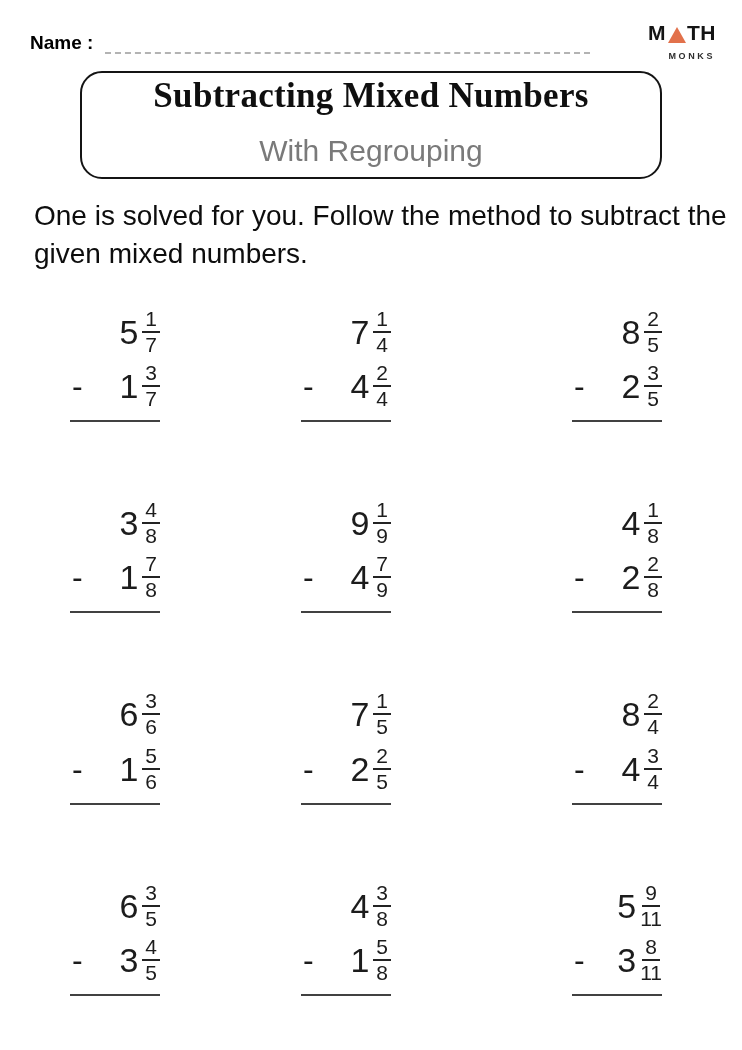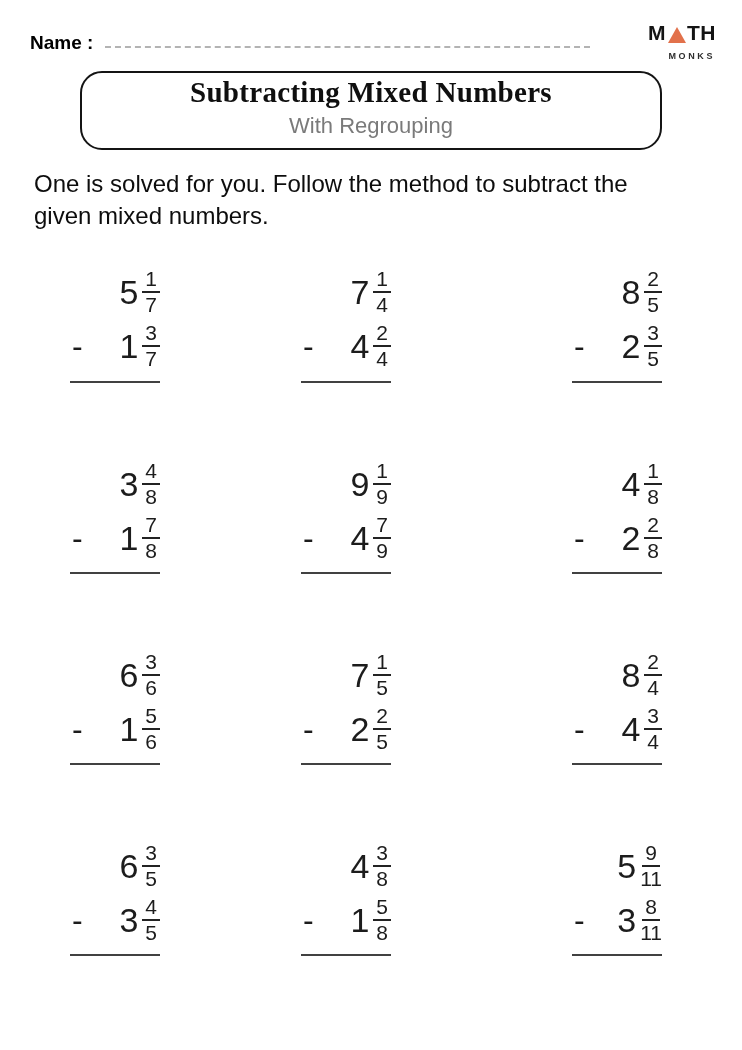--- a/index.html
+++ b/index.html
@@ -10,21 +10,21 @@
     color: #1a1a1a;
     overflow: hidden;
   }
   .page { width: 742px; height: 1050px; position: relative; }
 
   
   .header {
     display: flex; align-items: flex-start;
     padding: 22px 26px 0 30px;
   }
-  .name-block { display: flex; align-items: flex-start; flex: 1; margin-top: 10px; }
+  .name-block { display: flex; align-items: flex-end; flex: 1; margin-top: 10px; }
   .name-label { font-size: 19px; font-weight: 700; color: #000; white-space: nowrap; }
   .name-line {
     flex: 1; height: 16px; margin-left: 12px; margin-right: 58px;
     border-bottom: 2px dashed #b3b3b3;
   }
   .logo { text-align: right; line-height: 1; }
   .logo-top { display: flex; align-items: flex-end; justify-content: flex-end; }
   .logo-letter { font-size: 21px; font-weight: 700; color: #141414; letter-spacing: 0.5px; line-height: 1; }
   .logo-tri {
     display: inline-block; width: 0; height: 0;
@@ -38,26 +38,26 @@
   }
 
   
   .title-box {
     width: 582px; margin: 10px auto 0;
     border: 2px solid #141414; border-radius: 22px;
     text-align: center; padding: 3px 6px 9px;
   }
   .title-main {
     font-family: "Liberation Serif", serif;
-    font-size: 29px; font-weight: 700; color: #0f0f0f; letter-spacing: 0.3px;
-  }
-  .title-sub { font-size: 22px; color: #7a7a7a; margin-top: 4px; }
+    font-size: 35px; font-weight: 700; color: #0f0f0f; letter-spacing: 0.3px;
+  }
+  .title-sub { font-size: 30px; color: #7a7a7a; margin-top: 18px; }
 
   
-  .instructions { margin: 18px 0 0 34px; font-size: 24px; line-height: 1.34; color: #0d0d0d; }
+  .instructions { margin: 18px 0 0 34px; font-size: 28px; line-height: 1.34; color: #0d0d0d; }
 
   
   .grid {
     display: grid;
     grid-template-columns: 230px 232px 280px;
     row-gap: 77px;
     justify-items: center;
     margin-top: 36px;
   }
   .grid > .problem:nth-child(3n) { margin-left: 30px; }

